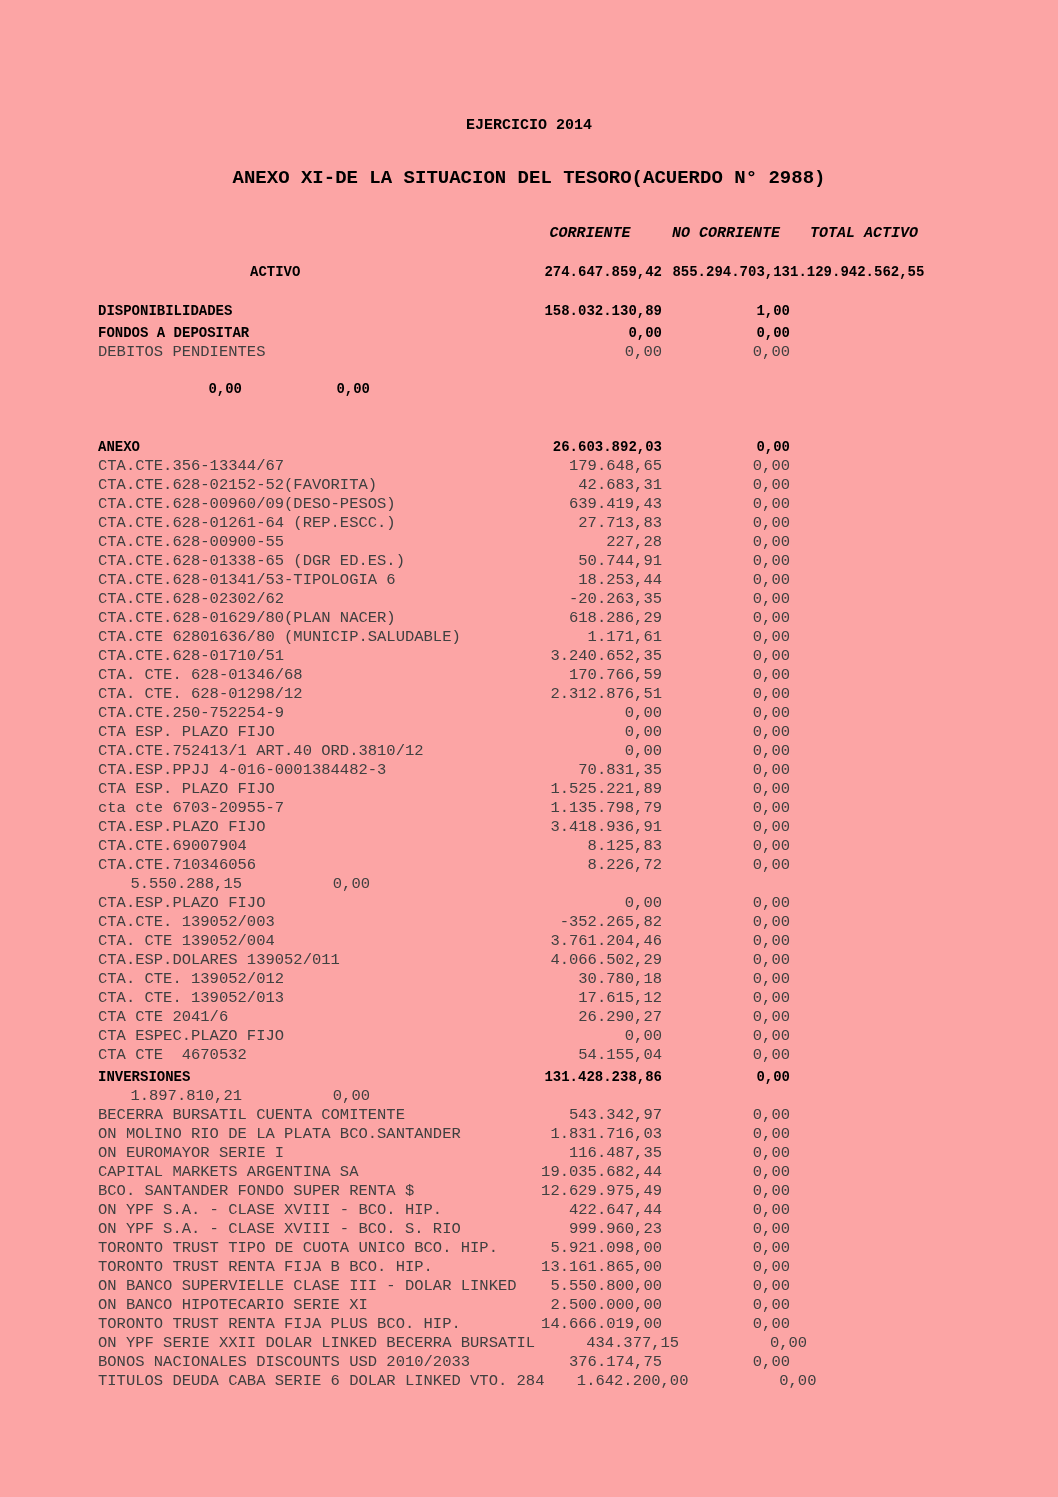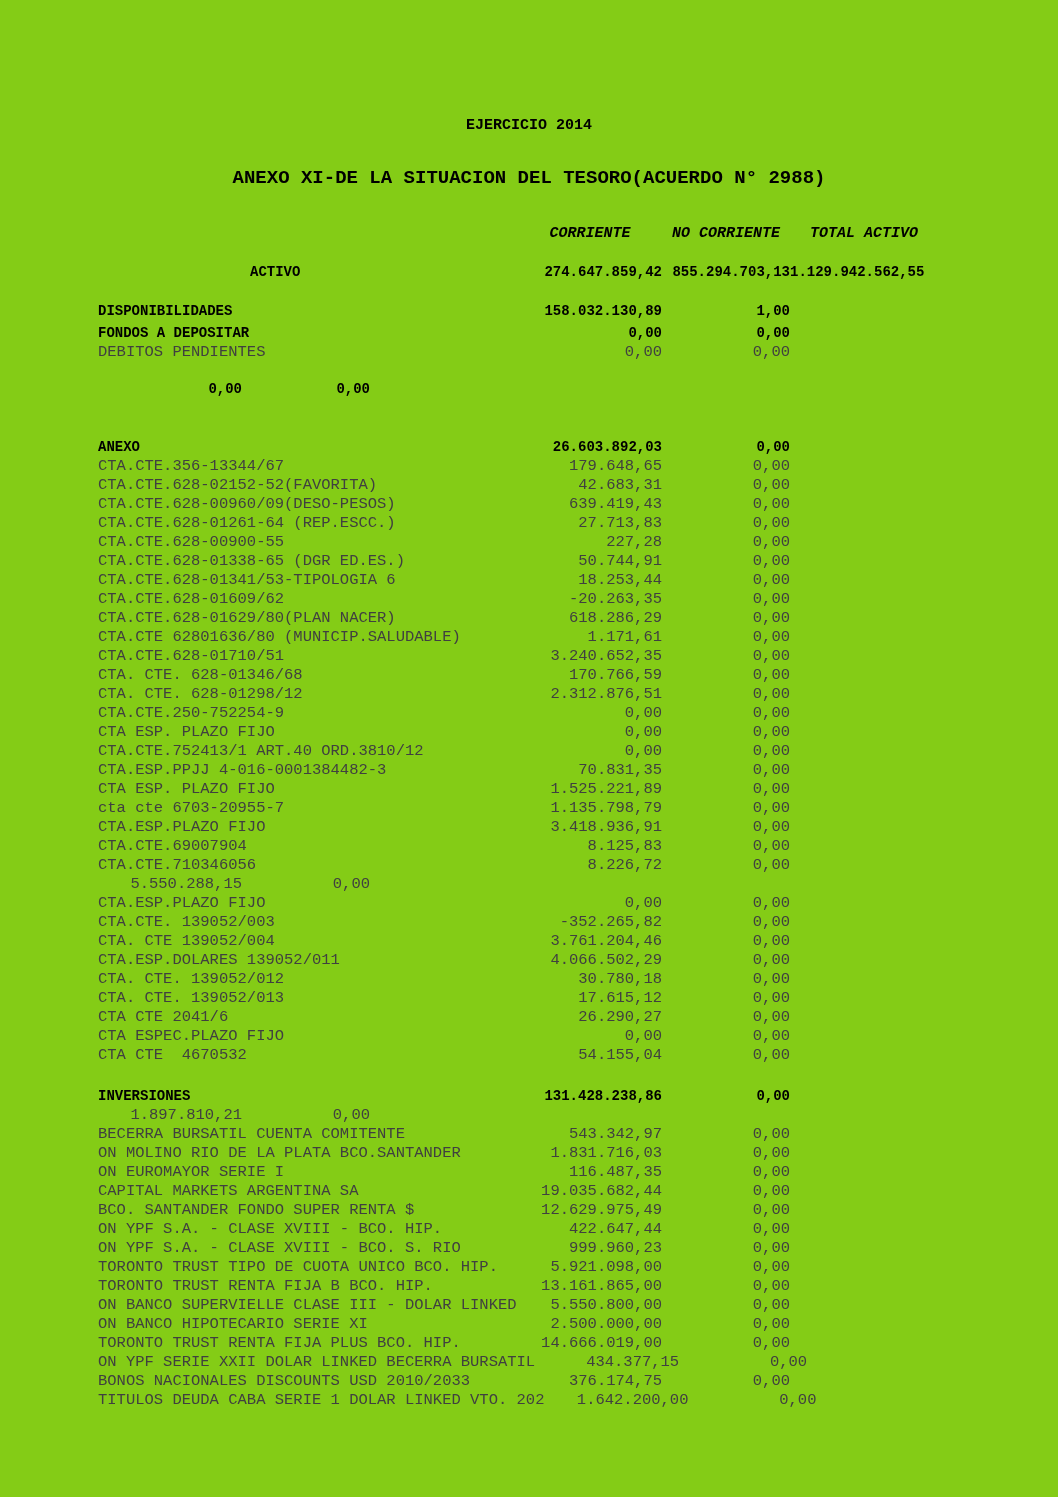--- a/index.html
+++ b/index.html
@@ -1,17 +1,17 @@
 <!DOCTYPE html>
 <html><head>
 <meta charset="utf-8">
 <style>
   html,body{margin:0;padding:0;background:#ffffff;}
   .page{
-    width:1058px;height:1497px;background:#84cc16;position:relative;overflow:hidden;
+    width:1058px;height:1497px;background:#fca5a5;position:relative;overflow:hidden;
     font-family:"Liberation Mono","DejaVu Sans Mono",monospace;color:#000;
   }
   .titles{padding-top:116px;text-align:center;}
   .title{font-weight:bold;font-size:15px;line-height:20px;}
   .subtitle{font-weight:bold;font-size:19px;line-height:20px;margin-top:32px;}
   .content{margin-left:98px;width:840px;}
   .row{display:flex;height:19px;line-height:19px;align-items:baseline;}
   .cell{white-space:pre;display:block;}
   .label{flex:0 0 420px;text-align:left;}
   .num{text-align:right;}
@@ -22,21 +22,21 @@
   .regular{font-weight:normal;font-size:15.5px;color:#404040;}
   .header-row{margin-top:36px;font-style:italic;}
   .hcell{text-align:center;font-weight:bold;font-size:15px;}
   .header-row .col-t{flex:0 0 148px;}
   .activo-row{margin-top:20px;}
   .activo-row .label{padding-left:152px;box-sizing:border-box;}
   .sec-disponibilidades{margin-top:20px;}
   .sec-fondos-a-depositar{margin-top:3px;}
   .sec-fondos-fijos{margin-top:18px;}
   .sec-bancos{margin-top:39px;}
-  .sec-inversiones{margin-top:22px;}
+  .sec-inversiones{margin-top:3px;}
 </style>
 </head>
 <body>
 
 <div class="page">
   <div class="titles">
     <div class="title">EJERCICIO 2014</div>
     <div class="subtitle">ANEXO XI-DE LA SITUACION DEL TESORO(ACUERDO N° 2988)</div>
   </div>
 
@@ -117,21 +117,21 @@
             <span class="cell label">CTA.CTE.628-01338-65 (DGR ED.ES.)</span>
             <span class="cell num col-c">50.744,91</span>
             <span class="cell num col-nc">0,00</span>
           </div>
           <div class="row regular">
             <span class="cell label">CTA.CTE.628-01341/53-TIPOLOGIA 6</span>
             <span class="cell num col-c">18.253,44</span>
             <span class="cell num col-nc">0,00</span>
           </div>
           <div class="row regular">
-            <span class="cell label">CTA.CTE.628-01609/62</span>
+            <span class="cell label">CTA.CTE.628-02302/62</span>
             <span class="cell num col-c">-20.263,35</span>
             <span class="cell num col-nc">0,00</span>
           </div>
           <div class="row regular">
             <span class="cell label">CTA.CTE.628-01629/80(PLAN NACER)</span>
             <span class="cell num col-c">618.286,29</span>
             <span class="cell num col-nc">0,00</span>
           </div>
           <div class="row regular">
             <span class="cell label">CTA.CTE 62801636/80 (MUNICIP.SALUDABLE)</span>
@@ -322,21 +322,21 @@
             <span class="cell label">ON YPF SERIE XXII DOLAR LINKED BECERRA BURSATIL</span>
             <span class="cell num col-c">434.377,15</span>
             <span class="cell num col-nc">0,00</span>
           </div>
           <div class="row regular">
             <span class="cell label">BONOS NACIONALES DISCOUNTS USD 2010/2033</span>
             <span class="cell num col-c">376.174,75</span>
             <span class="cell num col-nc">0,00</span>
           </div>
           <div class="row regular">
-            <span class="cell label">TITULOS DEUDA CABA SERIE 1 DOLAR LINKED VTO. 202</span>
+            <span class="cell label">TITULOS DEUDA CABA SERIE 6 DOLAR LINKED VTO. 284</span>
             <span class="cell num col-c">1.642.200,00</span>
             <span class="cell num col-nc">0,00</span>
           </div>
         </div>
       </div>
 
   </div>
 </div>
 
 </body></html>

